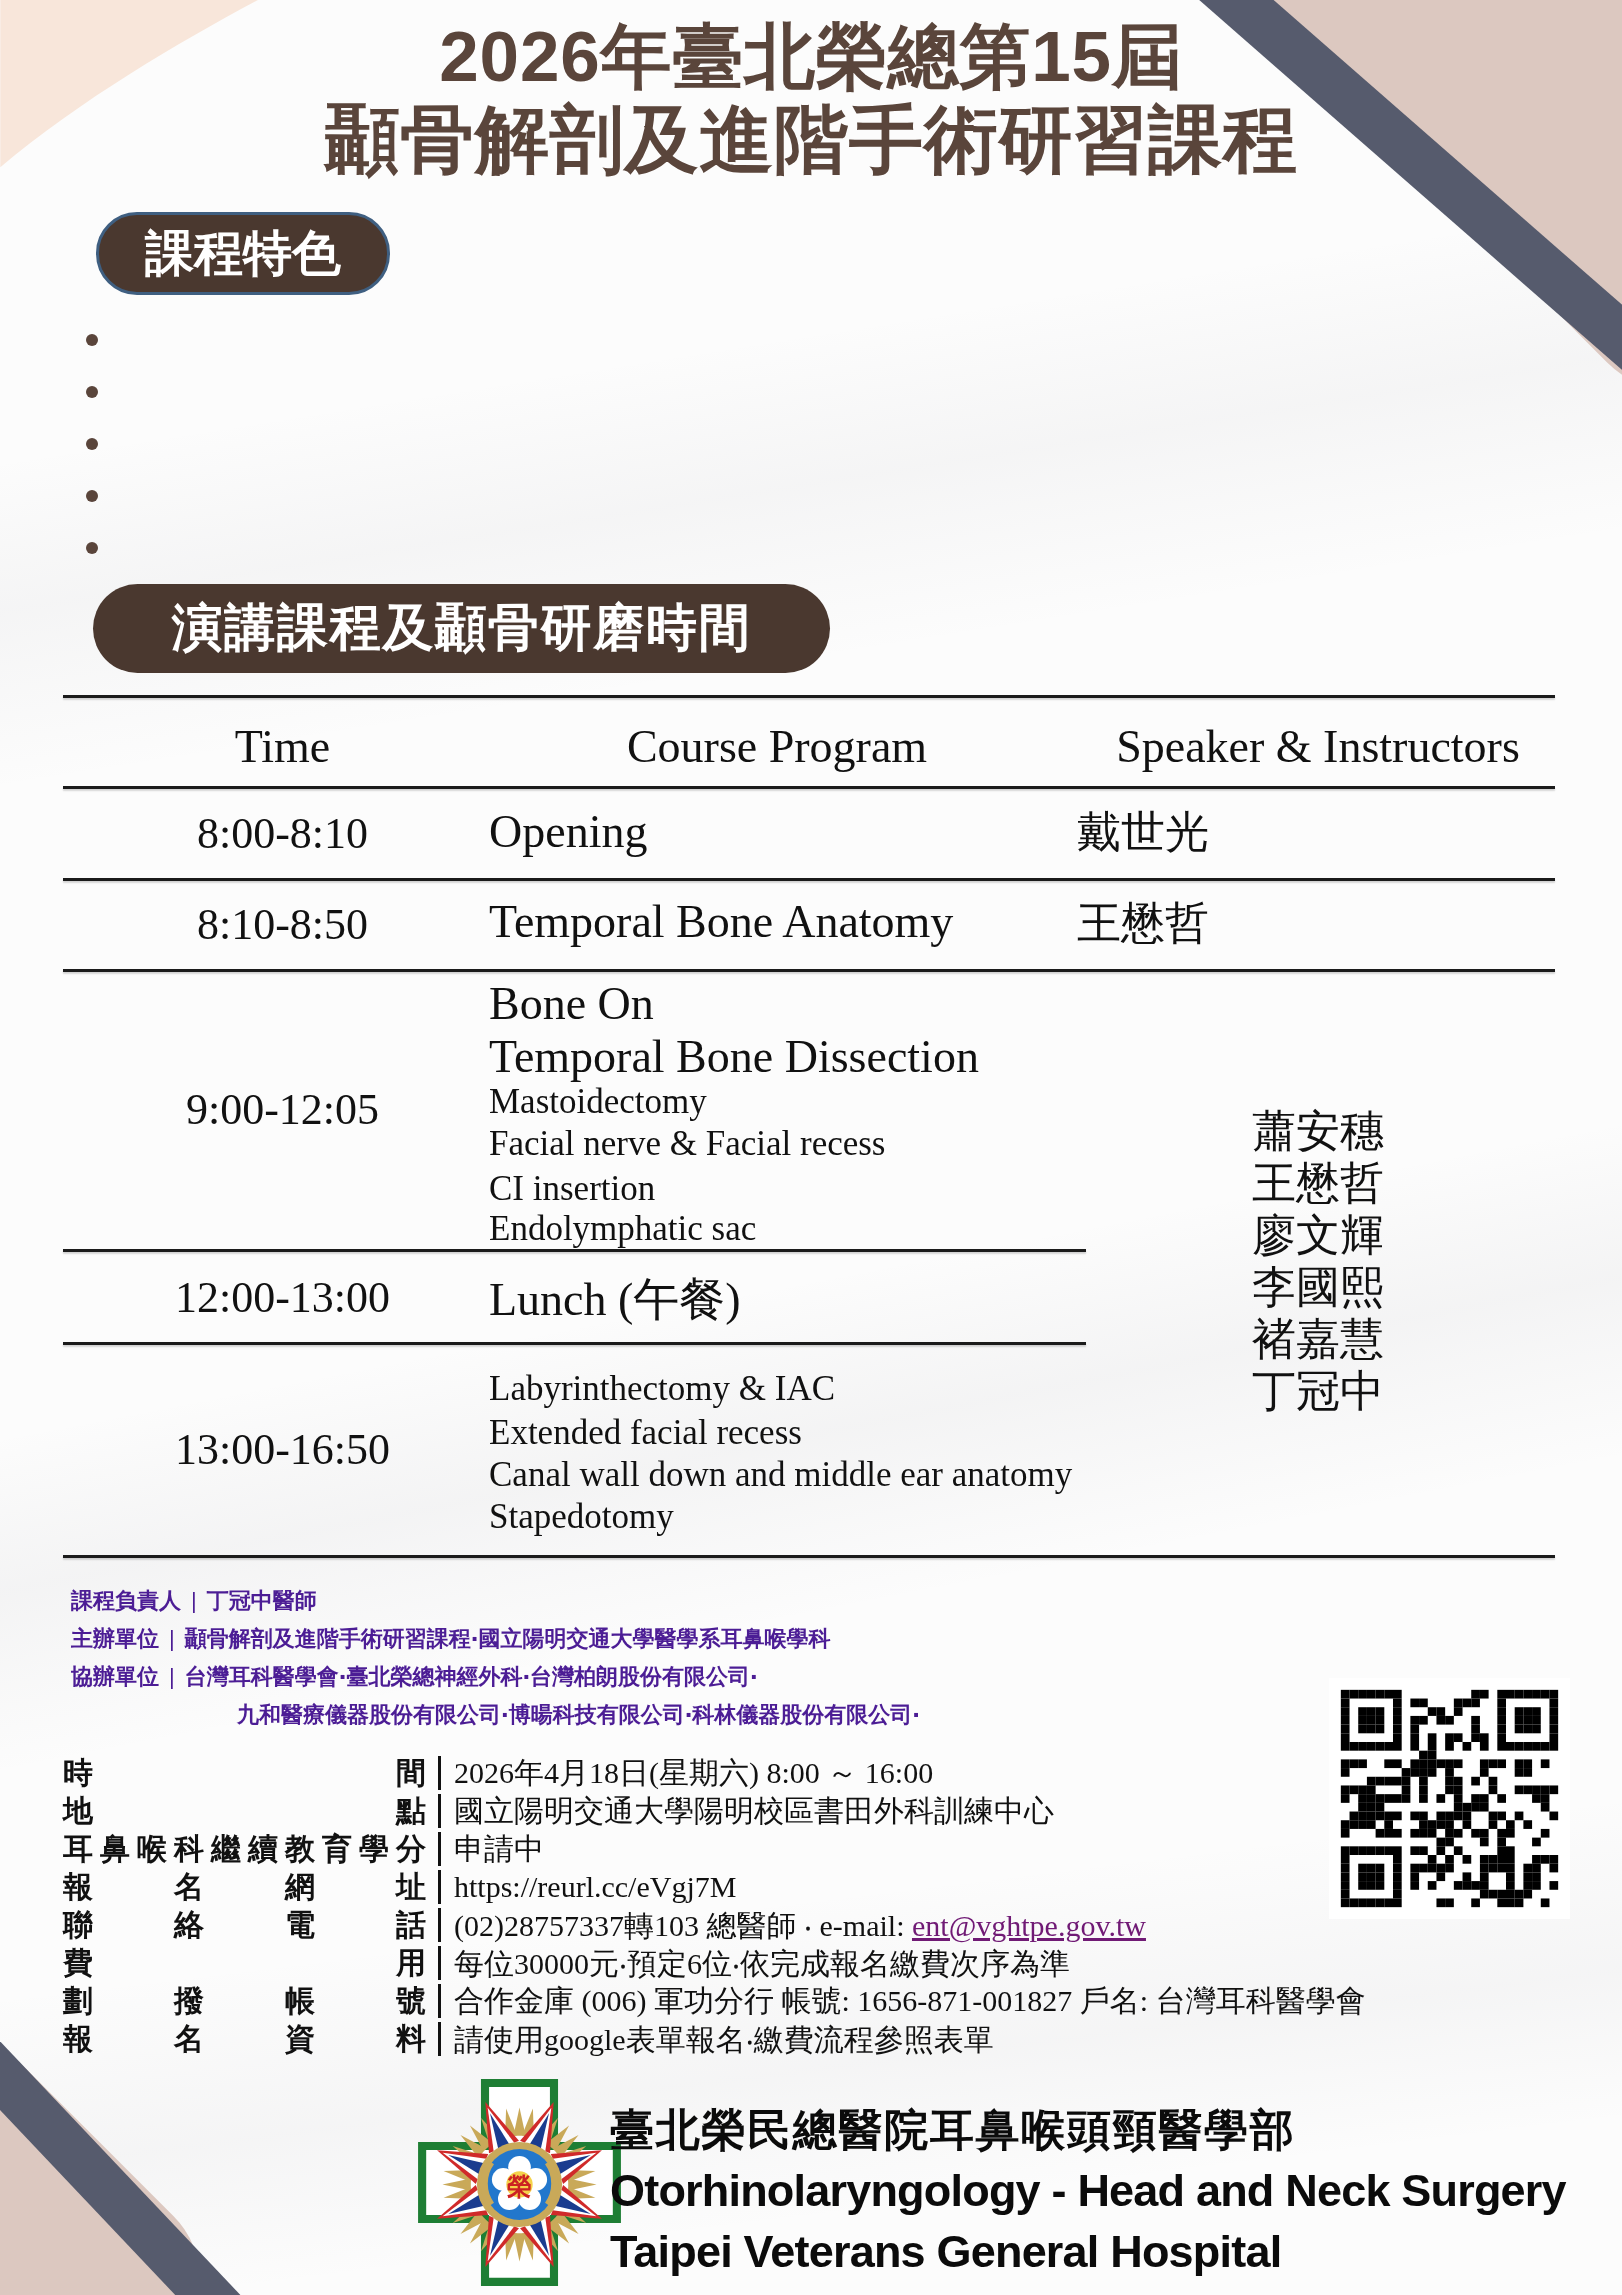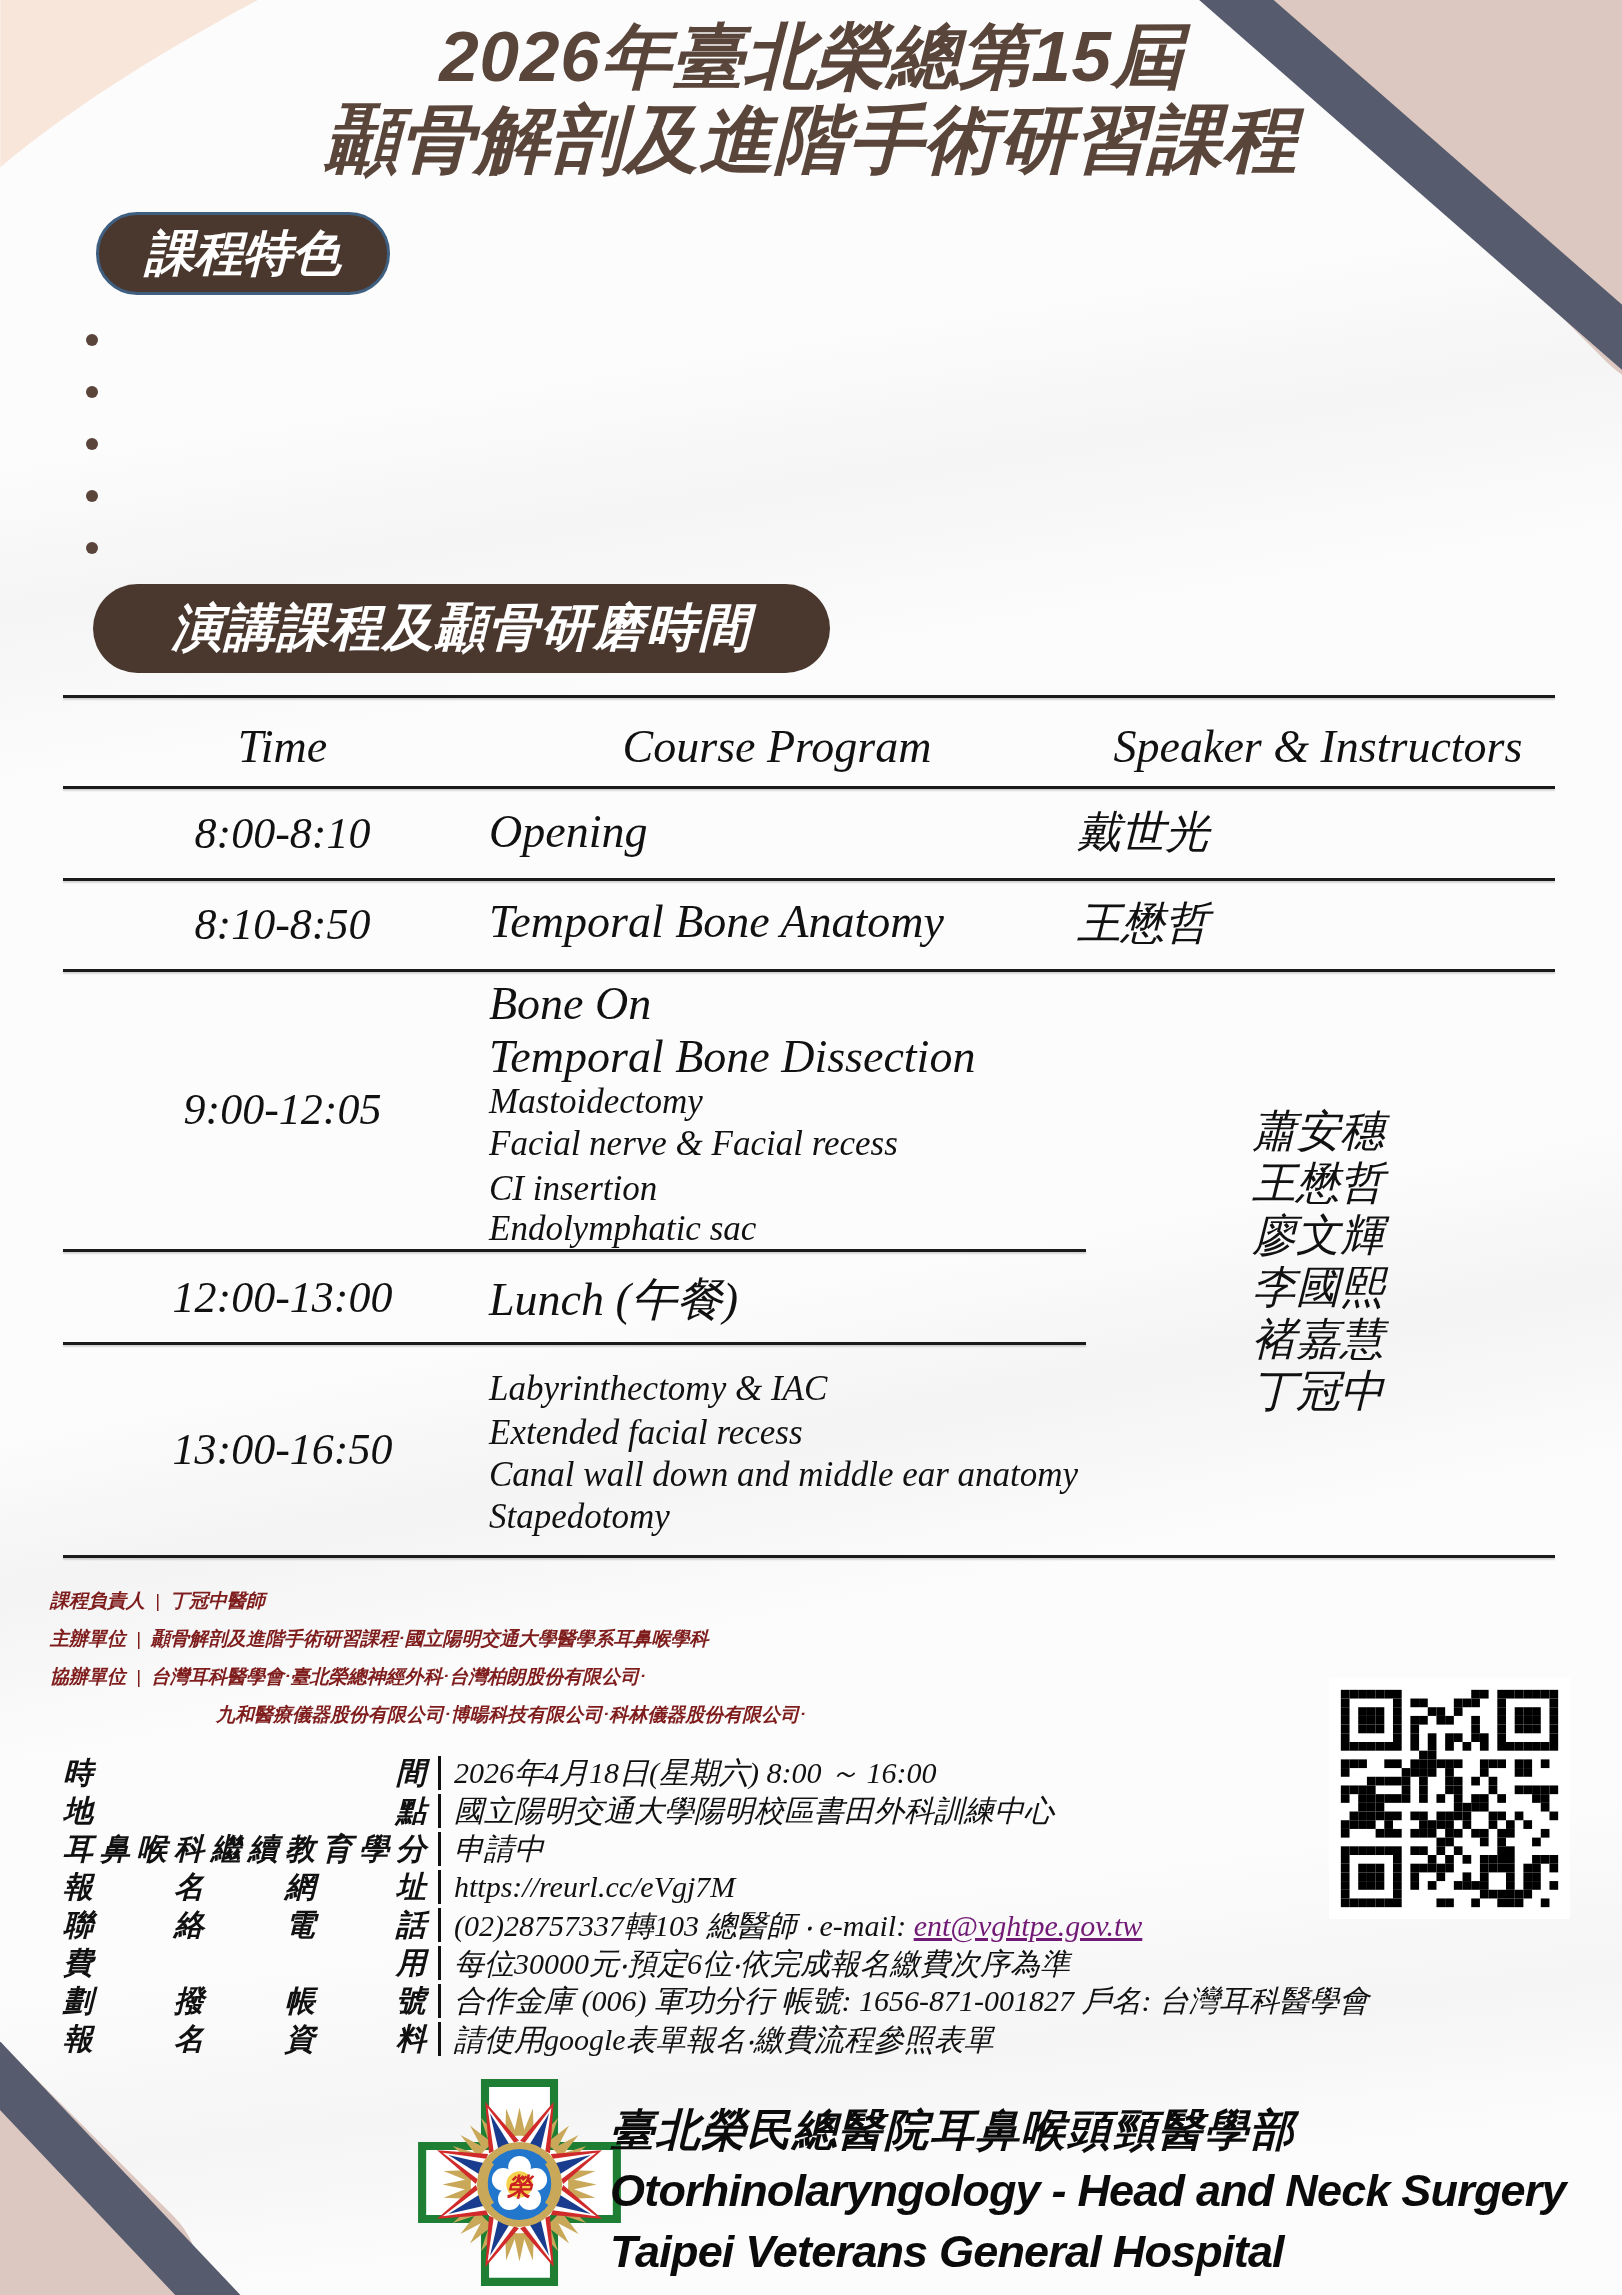--- a/index.html
+++ b/index.html
@@ -1,17 +1,17 @@
 <!DOCTYPE html>
 <html style="font-size:13.5px"><head>
 <meta charset="utf-8">
 <style>
   html,body{margin:0;padding:0;}
   body{width:1623px;height:2295px;font-family:"Liberation Sans","DejaVu Sans",sans-serif;}
-  .poster{position:relative;width:1623px;height:2295px;overflow:hidden;background:#fcfcfc;font-style:italic;}
+  .poster{position:relative;width:1623px;height:2295px;overflow:hidden;background:#fcfcfc;}
   .poster::before{content:"";position:absolute;inset:0;z-index:0;pointer-events:none;
     background:
       linear-gradient(171deg, rgba(0,0,0,0) 18%, rgba(110,110,120,0.05) 24%, rgba(0,0,0,0) 31%),
       linear-gradient(169deg, rgba(0,0,0,0) 55%, rgba(110,110,120,0.06) 61%, rgba(0,0,0,0) 68%),
       linear-gradient(173deg, rgba(0,0,0,0) 80%, rgba(110,110,120,0.05) 87%, rgba(0,0,0,0) 93%);}
   .decor{position:absolute;inset:0;z-index:0;pointer-events:none;}
   .content{position:absolute;inset:0;z-index:2;}
 
   
   .title{position:absolute;top:15px;left:0;width:1623px;text-align:center;
@@ -44,21 +44,21 @@
   .hdr.c3{left:1014px;width:482px;text-align:center;top:25px;}
   .timecell{left:0;width:439px;text-align:center;font-size:44px;}
   .coursemain{left:426px;font-size:46px;}
   .coursesub{left:426px;font-size:35px;}
   .speakercell{left:1014px;width:482px;text-align:left;font-size:44px;
     font-family:"Liberation Sans","DejaVu Sans",sans-serif;}
   .groupspeakers{position:absolute;left:1014px;top:410px;width:482px;text-align:center;
     font-size:44px;line-height:52px;font-family:"Liberation Sans","DejaVu Sans",sans-serif;}
 
   
-  .org{position:absolute;left:50px;top:1582px;width:1437px;font-size:19px;color:#7f1d1d;line-height:38px;font-weight:bold;}
+  .org{position:absolute;left:71px;top:1582px;width:1437px;font-size:22px;color:#4c1d95;line-height:38px;font-weight:bold;}
   .org .sep{display:inline-block;margin:0 10px;font-weight:normal;}
   .org .indent{padding-left:166px;}
 
   
   .details{position:absolute;left:63px;top:1754px;width:1268px;}
   .drow{position:absolute;left:0;height:38px;display:flex;align-items:center;white-space:nowrap;}
   .dlabel{width:363px;font-size:30px;font-weight:bold;color:#111;display:flex;justify-content:space-between;}
   .dsep{width:2.5px;height:34px;background:#111;margin:0 13.5px 0 12px;flex:0 0 auto;}
   .dvalue{font-size:30px;color:#111;font-family:"Liberation Serif","DejaVu Serif",serif;}
   .dvalue a{color:#701a75;text-decoration:underline;}

